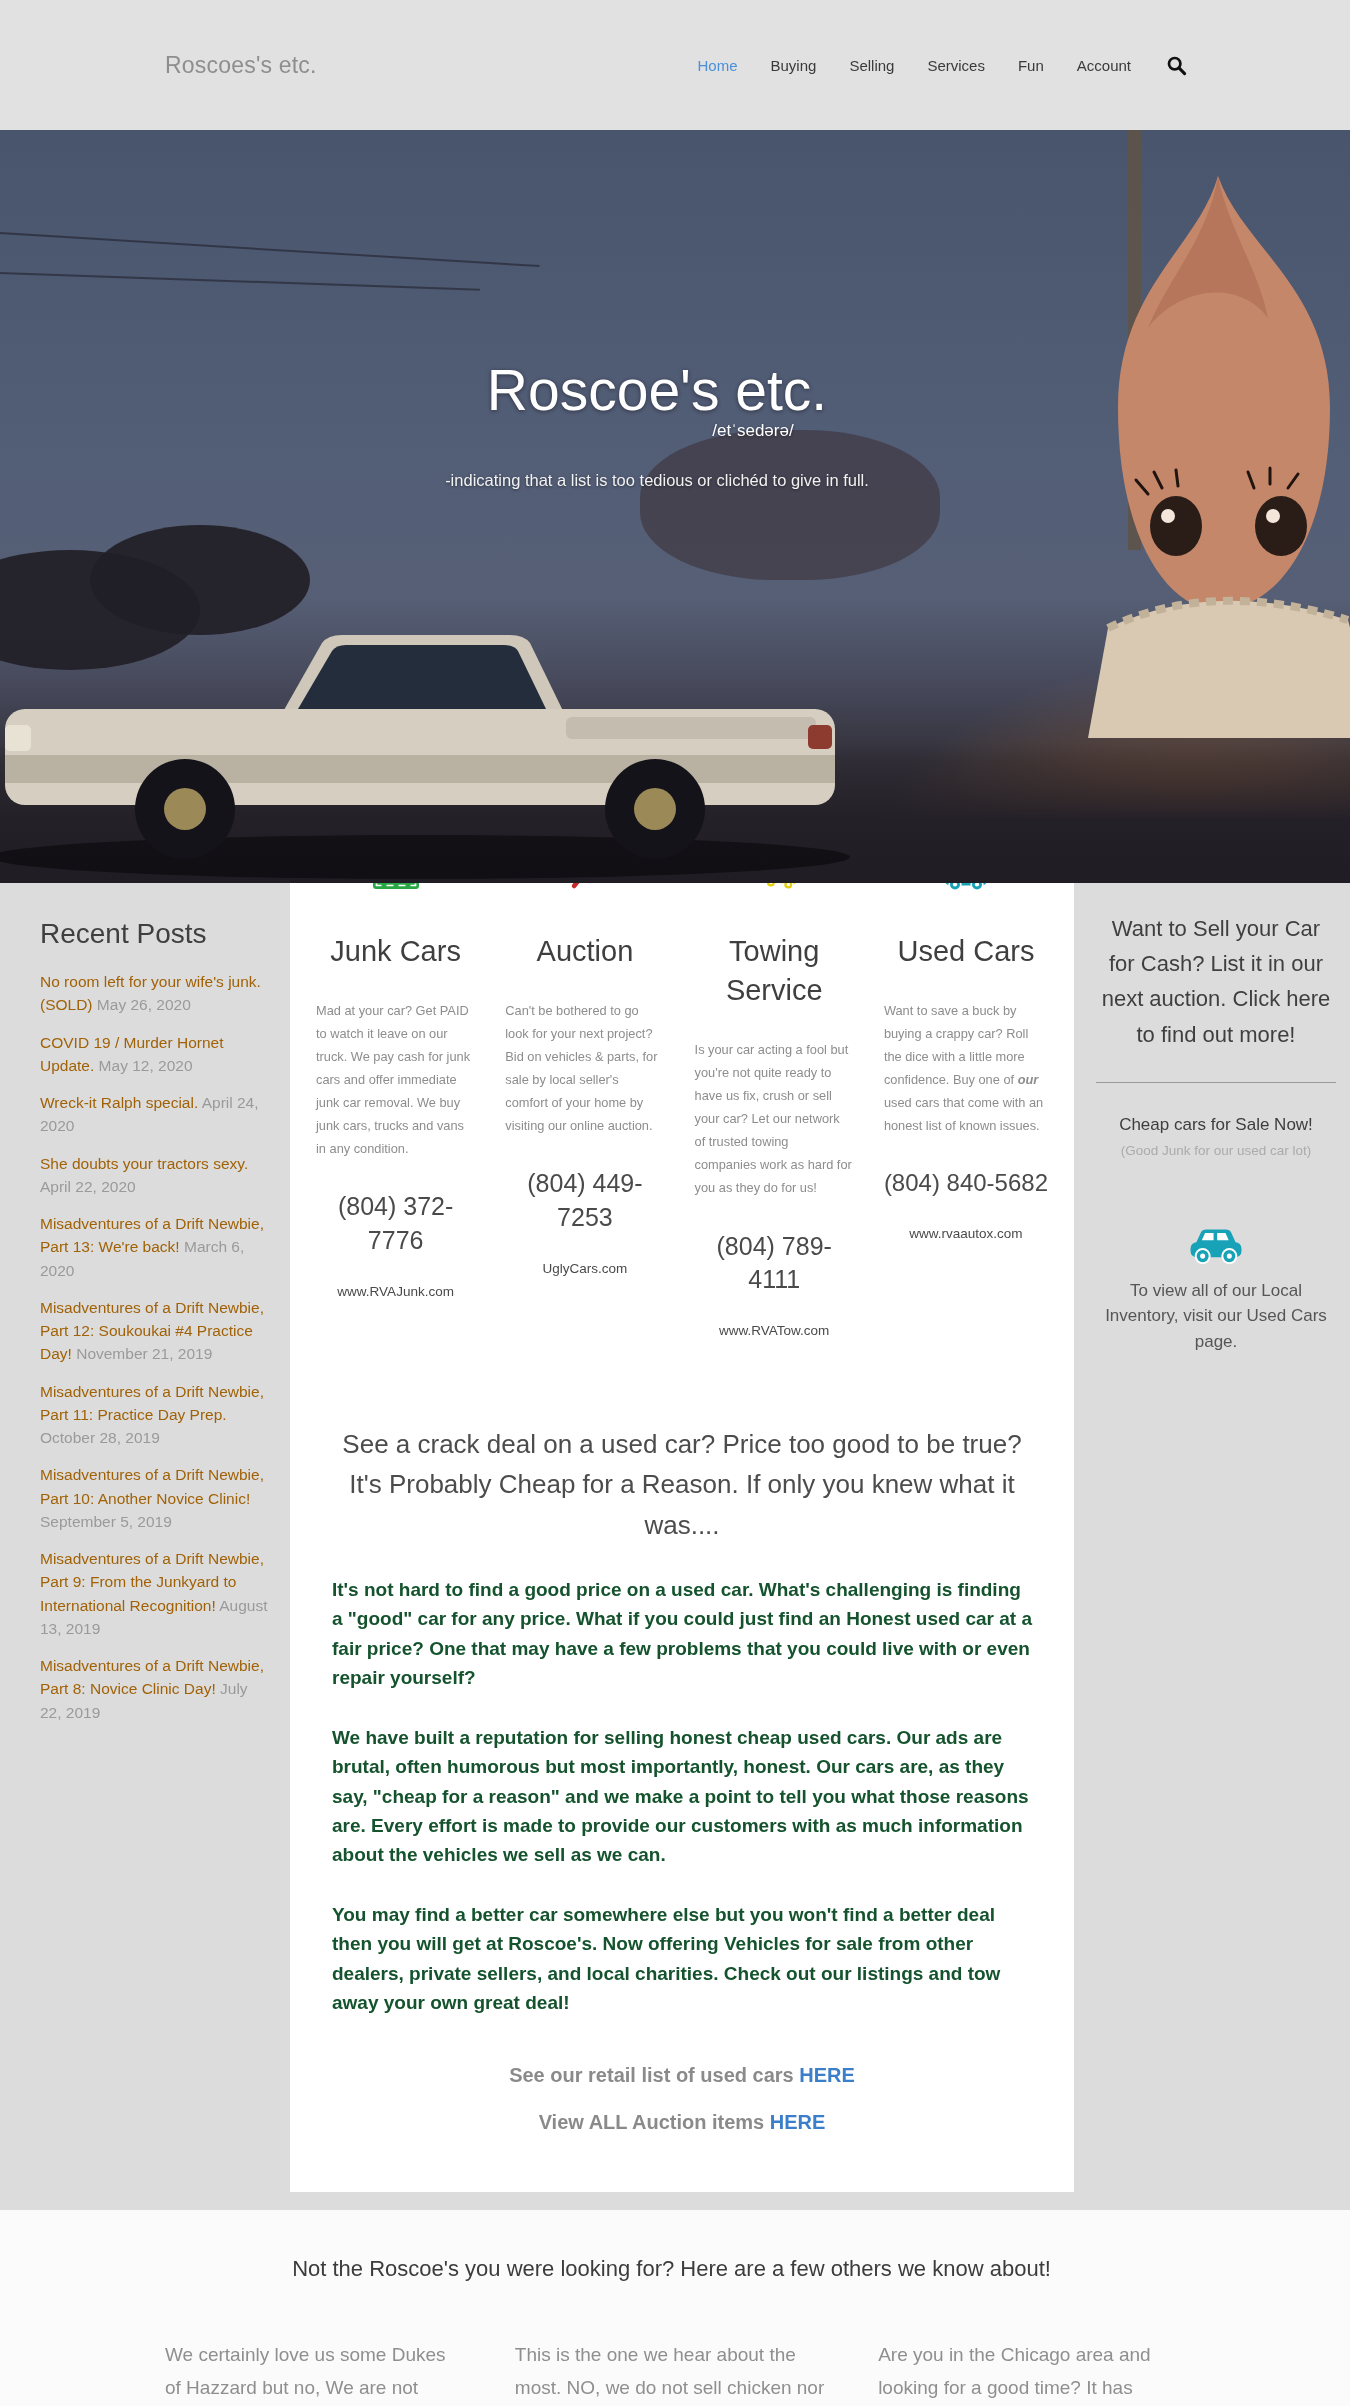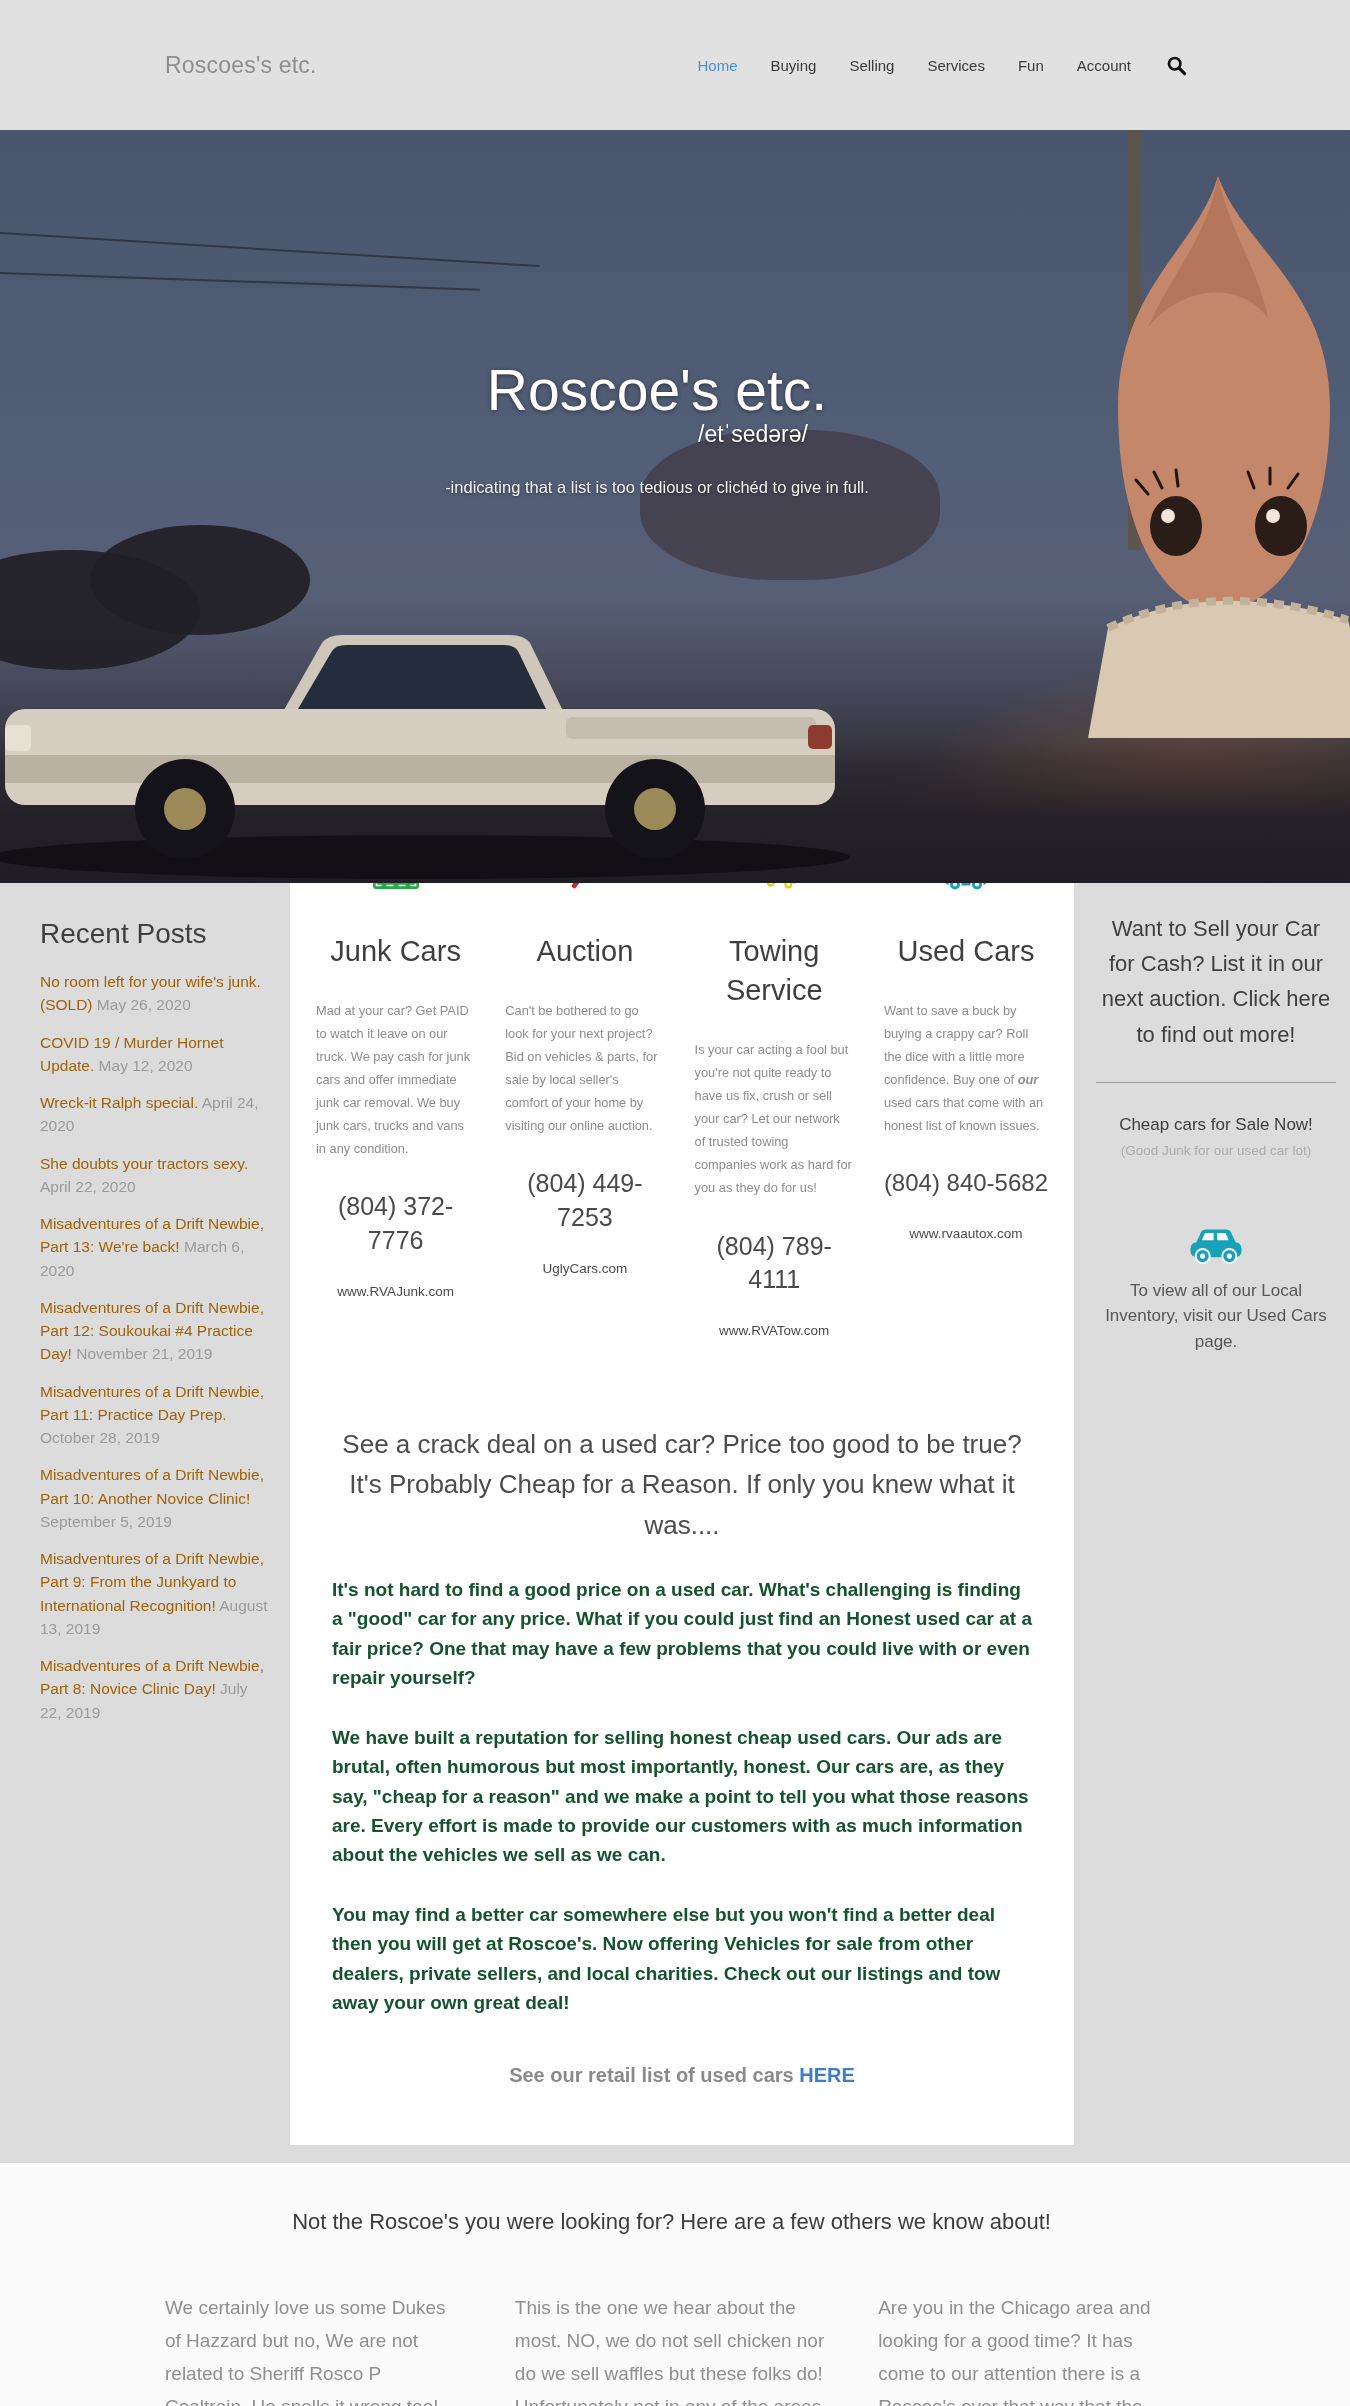--- a/index.html
+++ b/index.html
@@ -29,21 +29,21 @@
   .t1 { left:90px; top:395px; width:220px; height:110px; }
   .t2 { left:-60px; top:420px; width:260px; height:120px; }
   .t3 { left:640px; top:300px; width:300px; height:150px; opacity:.55; border-radius:45%; background:#3a2e33;}
   .hero-ground { position:absolute; left:0; bottom:0; width:100%; height:140px;
                  background:linear-gradient(180deg, rgba(40,36,44,0), #242028 55%, #201c24 100%); }
   .hero-car { position:absolute; left:-50px; bottom:-8px; }
   .hero-doll { position:absolute; right:-28px; top:28px; }
   .hero-content { position:relative; width:920px; margin:0 auto; padding-top:232px;
                   text-align:center; color:#fff; transform:translateX(-18px); }
   .hero-title { font-size:57px; line-height:1; text-shadow:0 1px 4px rgba(0,0,0,.45); }
-  .hero-phonetic { font-size:23px; margin-top:2px; transform:translateX(96px); text-shadow:0 1px 3px rgba(0,0,0,.45); }
+  .hero-phonetic { font-size:17px; margin-top:2px; transform:translateX(96px); text-shadow:0 1px 3px rgba(0,0,0,.45); }
   .hero-tagline { margin-top:30px; font-size:16.5px; color:#f2f2f2; text-shadow:0 1px 3px rgba(0,0,0,.5); }
 
   
   .main-area { display:flex; align-items:flex-start; padding:0 14px 18px 40px; }
 
   .sidebar-left { width:230px; flex:none; padding-top:35px; }
   .sidebar-left h2 { margin:0 0 20px; font-size:28px; font-weight:400; color:#3f3f3f; }
   .post { font-size:15.5px; line-height:1.5; margin-bottom:14px; }
   .post a { color:#a16207; text-decoration:none; }
   .post .date { color:#9a9a9a; }
@@ -296,20 +296,21 @@
 
       <h2 class="headline">See a crack deal on a used car? Price too good to be true? It's Probably Cheap for a Reason. If only you knew what it was....</h2>
 
       <div class="body-copy">
         <p>It's not hard to find a good price on a used car. What's challenging is finding a "good" car for any price. What if you could just find an Honest used car at a fair price? One that may have a few problems that you could live with or even repair yourself?</p>
         <p>We have built a reputation for selling honest cheap used cars. Our ads are brutal, often humorous but most importantly, honest. Our cars are, as they say, "cheap for a reason" and we make a point to tell you what those reasons are. Every effort is made to provide our customers with as much information about the vehicles we sell as we can.</p>
         <p>You may find a better car somewhere else but you won't find a better deal then you will get at Roscoe's. Now offering Vehicles for sale from other dealers, private sellers, and local charities. Check out our listings and tow away your own great deal!</p>
       </div>
 
       <div class="cta"><span>See our retail list of used cars </span><a href="#">HERE</a></div>
+      <div class="cta"><span>View ALL Auction items </span><a href="#">HERE</a></div>
     </div>
 
     <div class="sidebar-right">
       <div class="promo">Want to Sell your Car for Cash? List it in our next auction. Click here to find out more!</div>
       <hr>
       <div class="cheap-title">Cheap cars for Sale Now!</div>
       <div class="cheap-sub">(Good Junk for our used car lot)</div>
       <div class="inv-icon">
         <svg width="56" height="40" viewBox="0 0 46 33">
           <g fill="#17a2b8">

